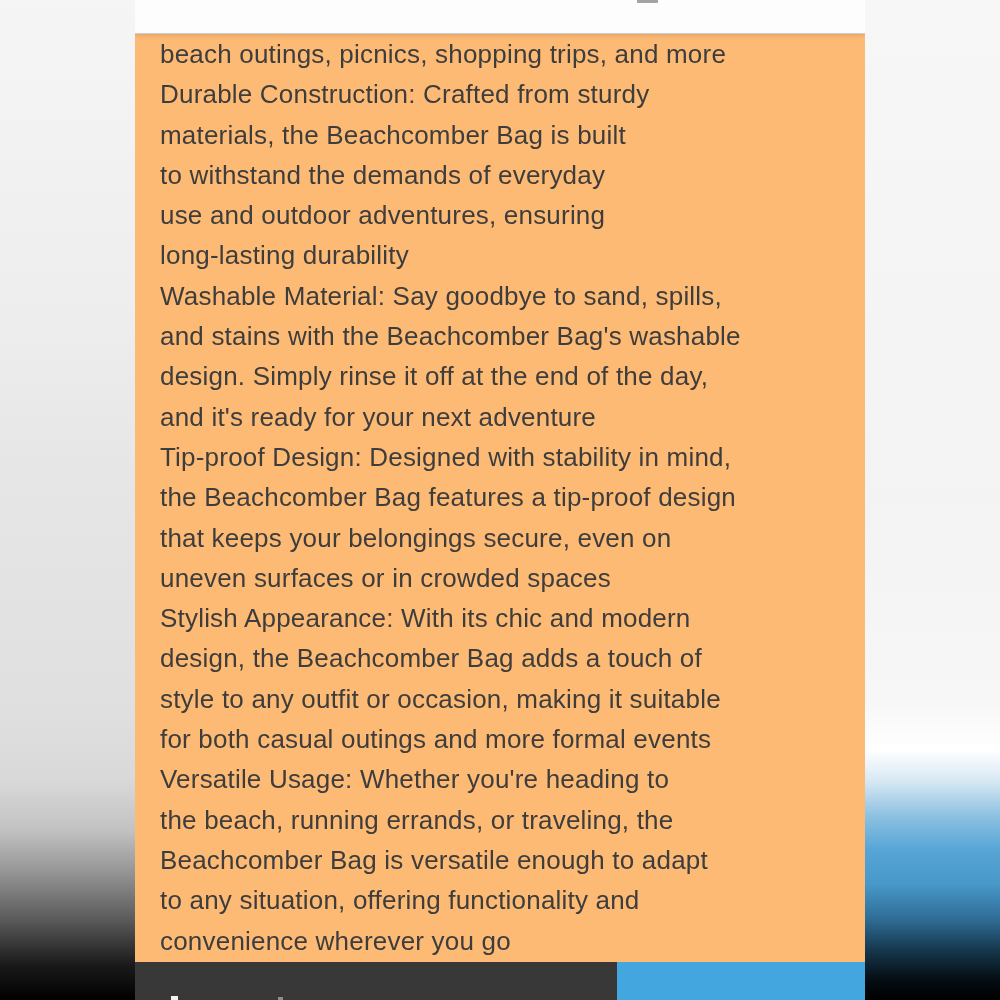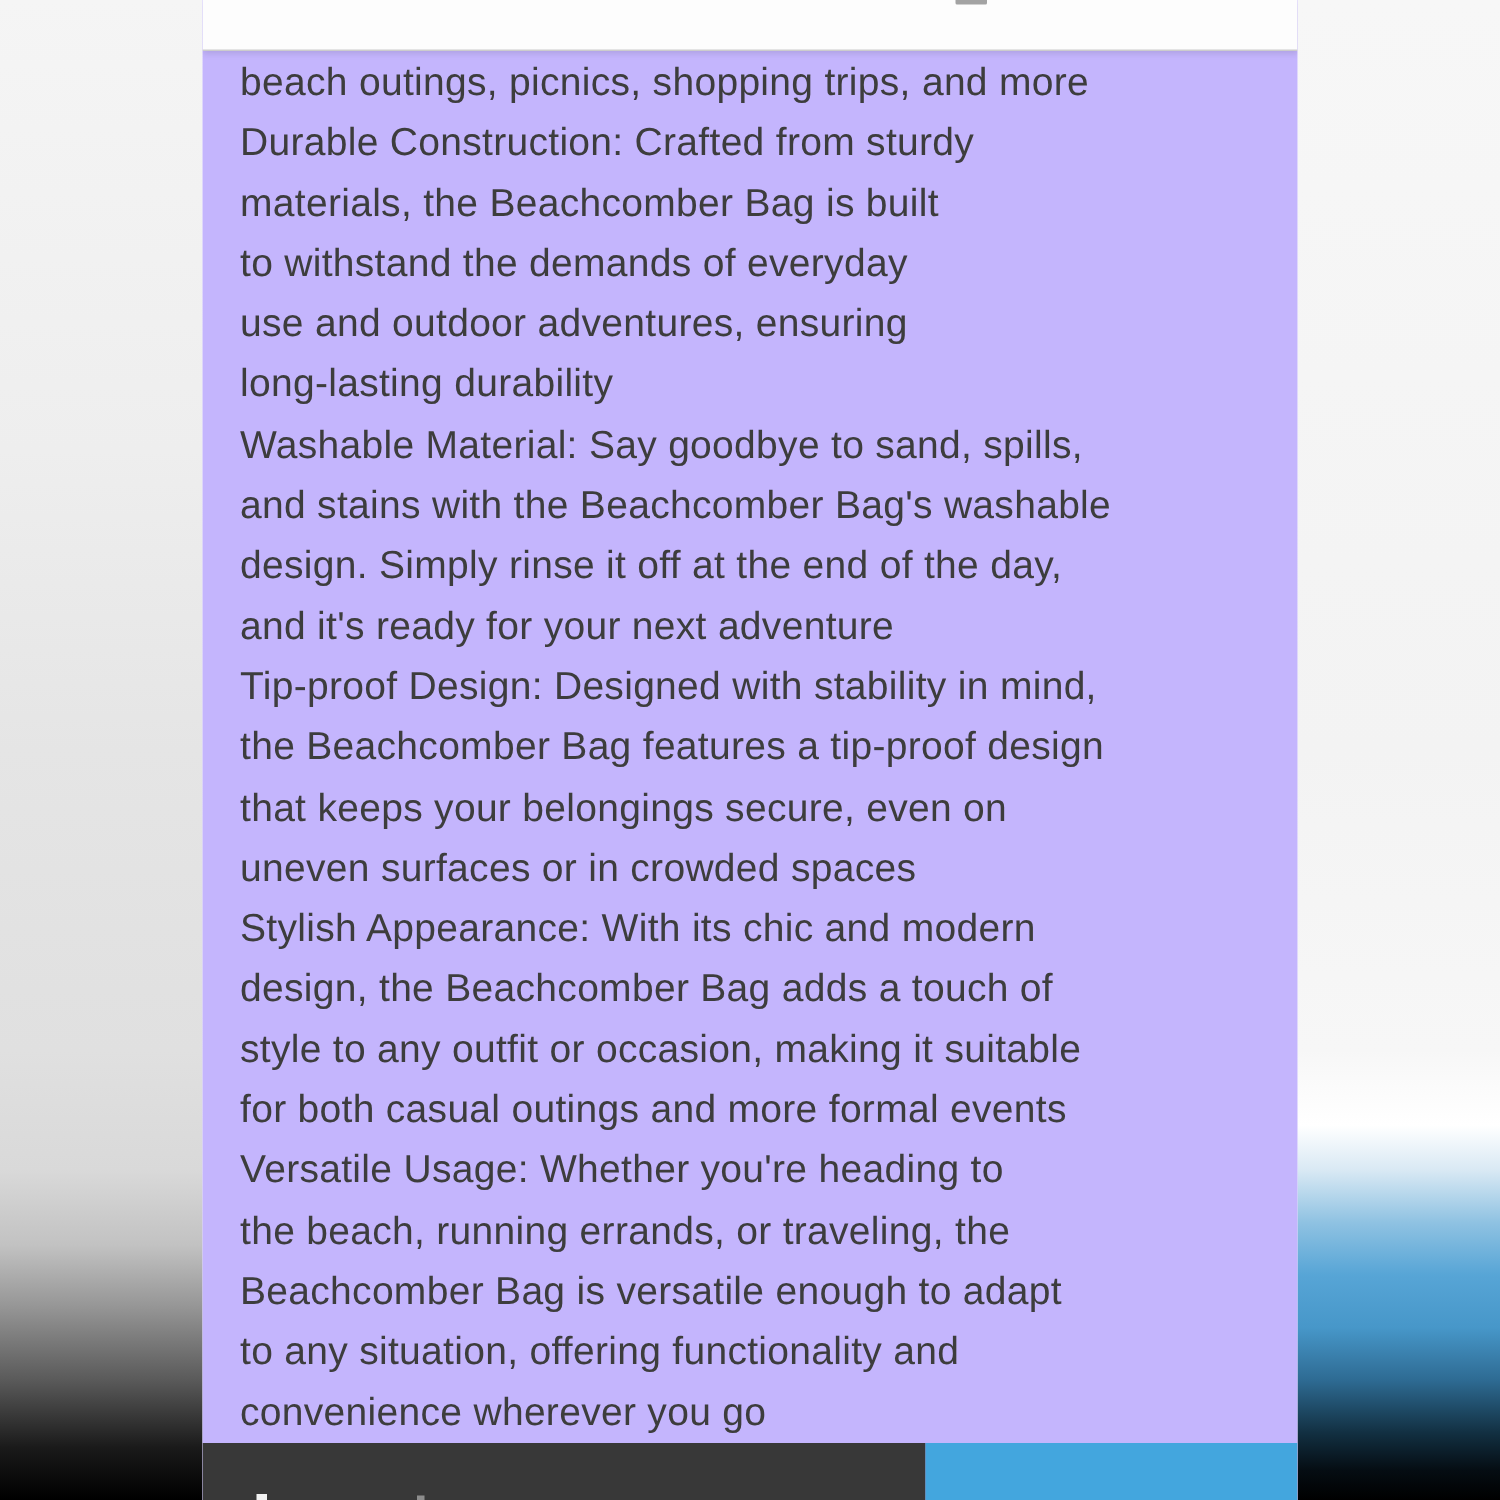--- a/index.html
+++ b/index.html
@@ -19,21 +19,21 @@
   .ambient-right{
     position:absolute;left:865px;top:0;width:135px;height:1000px;
     background:linear-gradient(180deg,
       #f7f7f7 0%, #f3f3f3 50%, #f7f7f7 70%, #ffffff 75%,
       #d9e9f4 78%, #8fc2e2 81.5%, #57a5d6 85%, #4797c9 88.5%,
       #2e6b93 92%, #123042 95.5%, #050d13 98%, #000000 100%);
   }
   
   .screen{
     position:absolute;left:135px;top:0;width:730px;height:1000px;
-    background:#c4b5fd;overflow:hidden;
+    background:#fdba74;overflow:hidden;
   }
   .top-bar{
     position:absolute;left:0;top:0;width:730px;height:33px;
     background:#fdfdfd;
     border-bottom:1px solid #cccccc;
     box-shadow:0 2px 4px rgba(0,0,0,0.10);
     z-index:3;
   }
   .top-bar-icon-fragment{
     position:absolute;left:502px;top:0;width:21px;height:3px;

